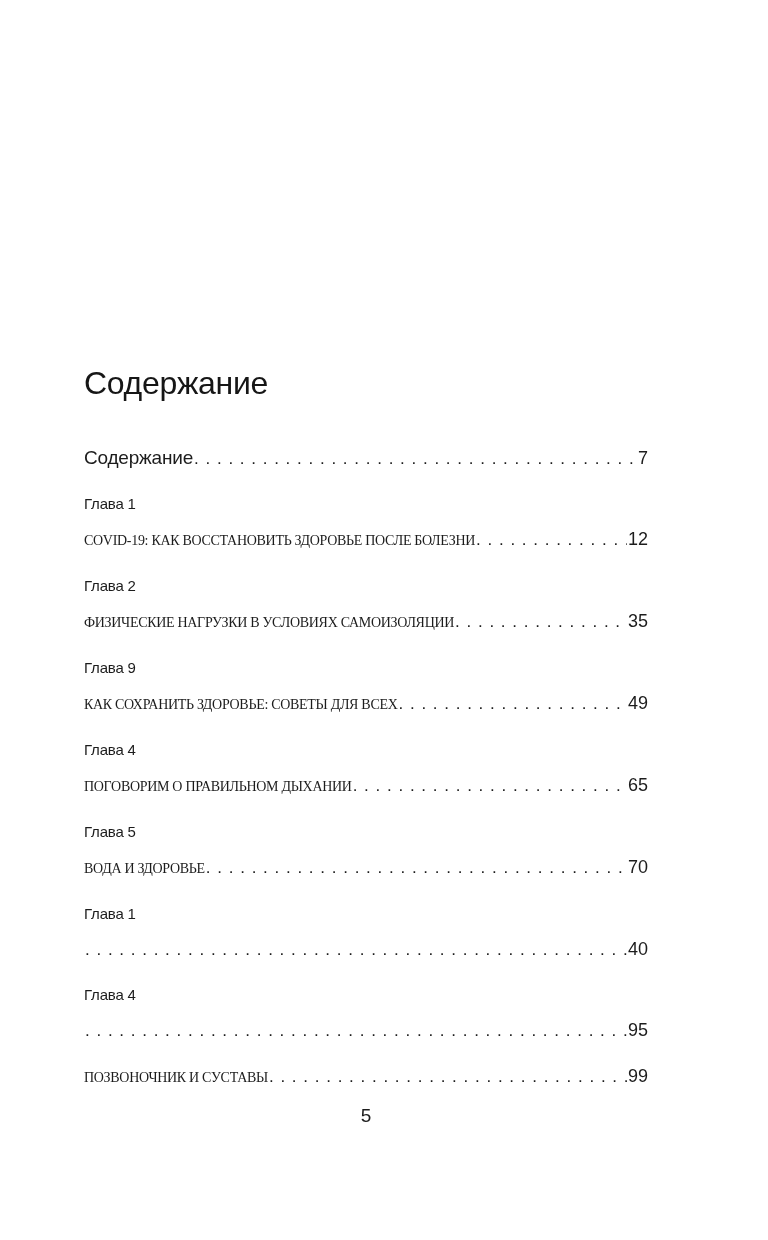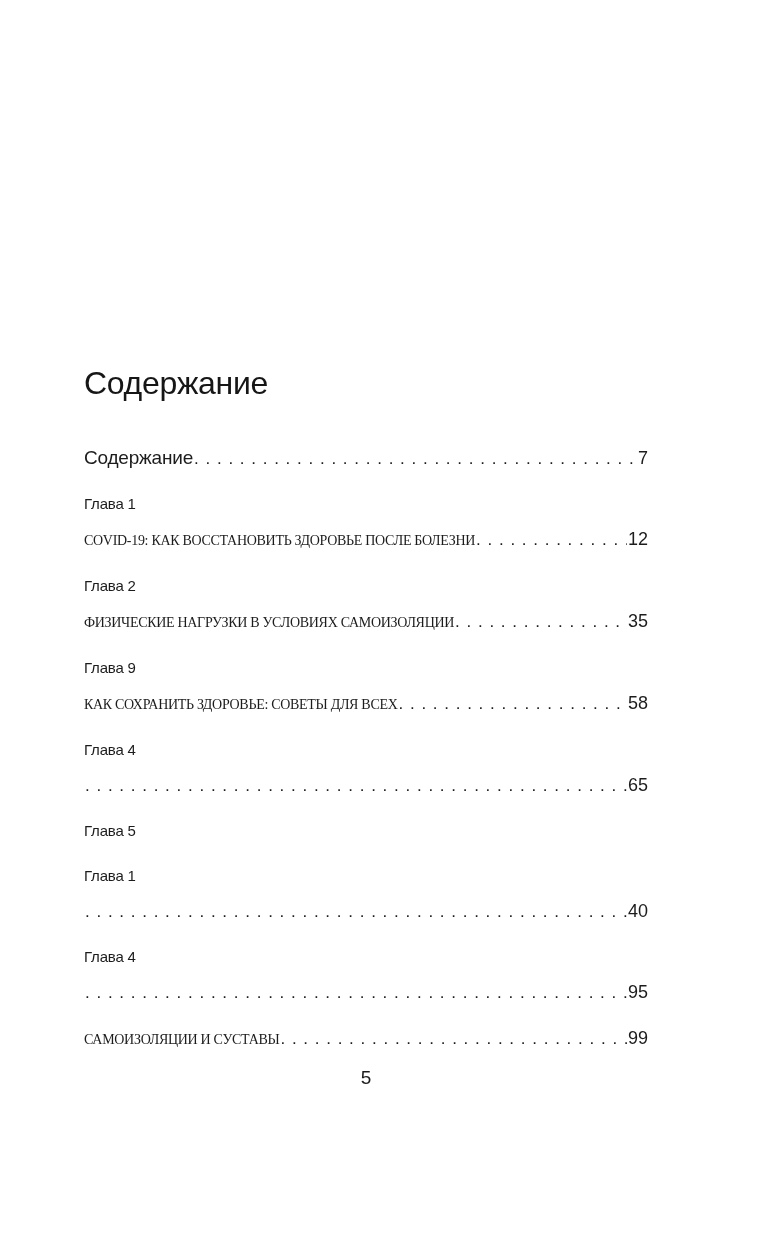--- a/index.html
+++ b/index.html
@@ -112,55 +112,61 @@
       <span class="dots"></span>
       <span class="pageno">35</span>
     </div>
   </div>
 
   <div class="chapter">
     <div class="chapter-label">Глава 9</div>
     <div class="toc-row upper">
       <span class="label">КАК СОХРАНИТЬ ЗДОРОВЬЕ: СОВЕТЫ ДЛЯ ВСЕХ</span>
       <span class="dots"></span>
-      <span class="pageno">58</span>
+      <span class="pageno">49</span>
     </div>
   </div>
 
   <div class="chapter">
     <div class="chapter-label">Глава 4</div>
     <div class="toc-row upper">
+      <span class="label">ПОГОВОРИМ О ПРАВИЛЬНОМ ДЫХАНИИ</span>
       <span class="dots"></span>
       <span class="pageno">65</span>
     </div>
   </div>
 
   <div class="chapter">
     <div class="chapter-label">Глава 5</div>
+    <div class="toc-row upper">
+      <span class="label">ВОДА И ЗДОРОВЬЕ</span>
+      <span class="dots"></span>
+      <span class="pageno">70</span>
+    </div>
   </div>
 
   <div class="chapter">
     <div class="chapter-label">Глава 1</div>
     <div class="toc-row upper">
       <span class="dots"></span>
       <span class="pageno">40</span>
     </div>
   </div>
 
   <div class="chapter">
     <div class="chapter-label">Глава 4</div>
     <div class="toc-row upper">
       <span class="dots"></span>
       <span class="pageno">95</span>
     </div>
   </div>
 
   <div class="chapter">
     <div class="toc-row upper">
-      <span class="label">САМОИЗОЛЯЦИИ И СУСТАВЫ</span>
+      <span class="label">ПОЗВОНОЧНИК И СУСТАВЫ</span>
       <span class="dots"></span>
       <span class="pageno">99</span>
     </div>
   </div>
 </div>
 
   </div>
 
   <div class="folio">5</div>
 

